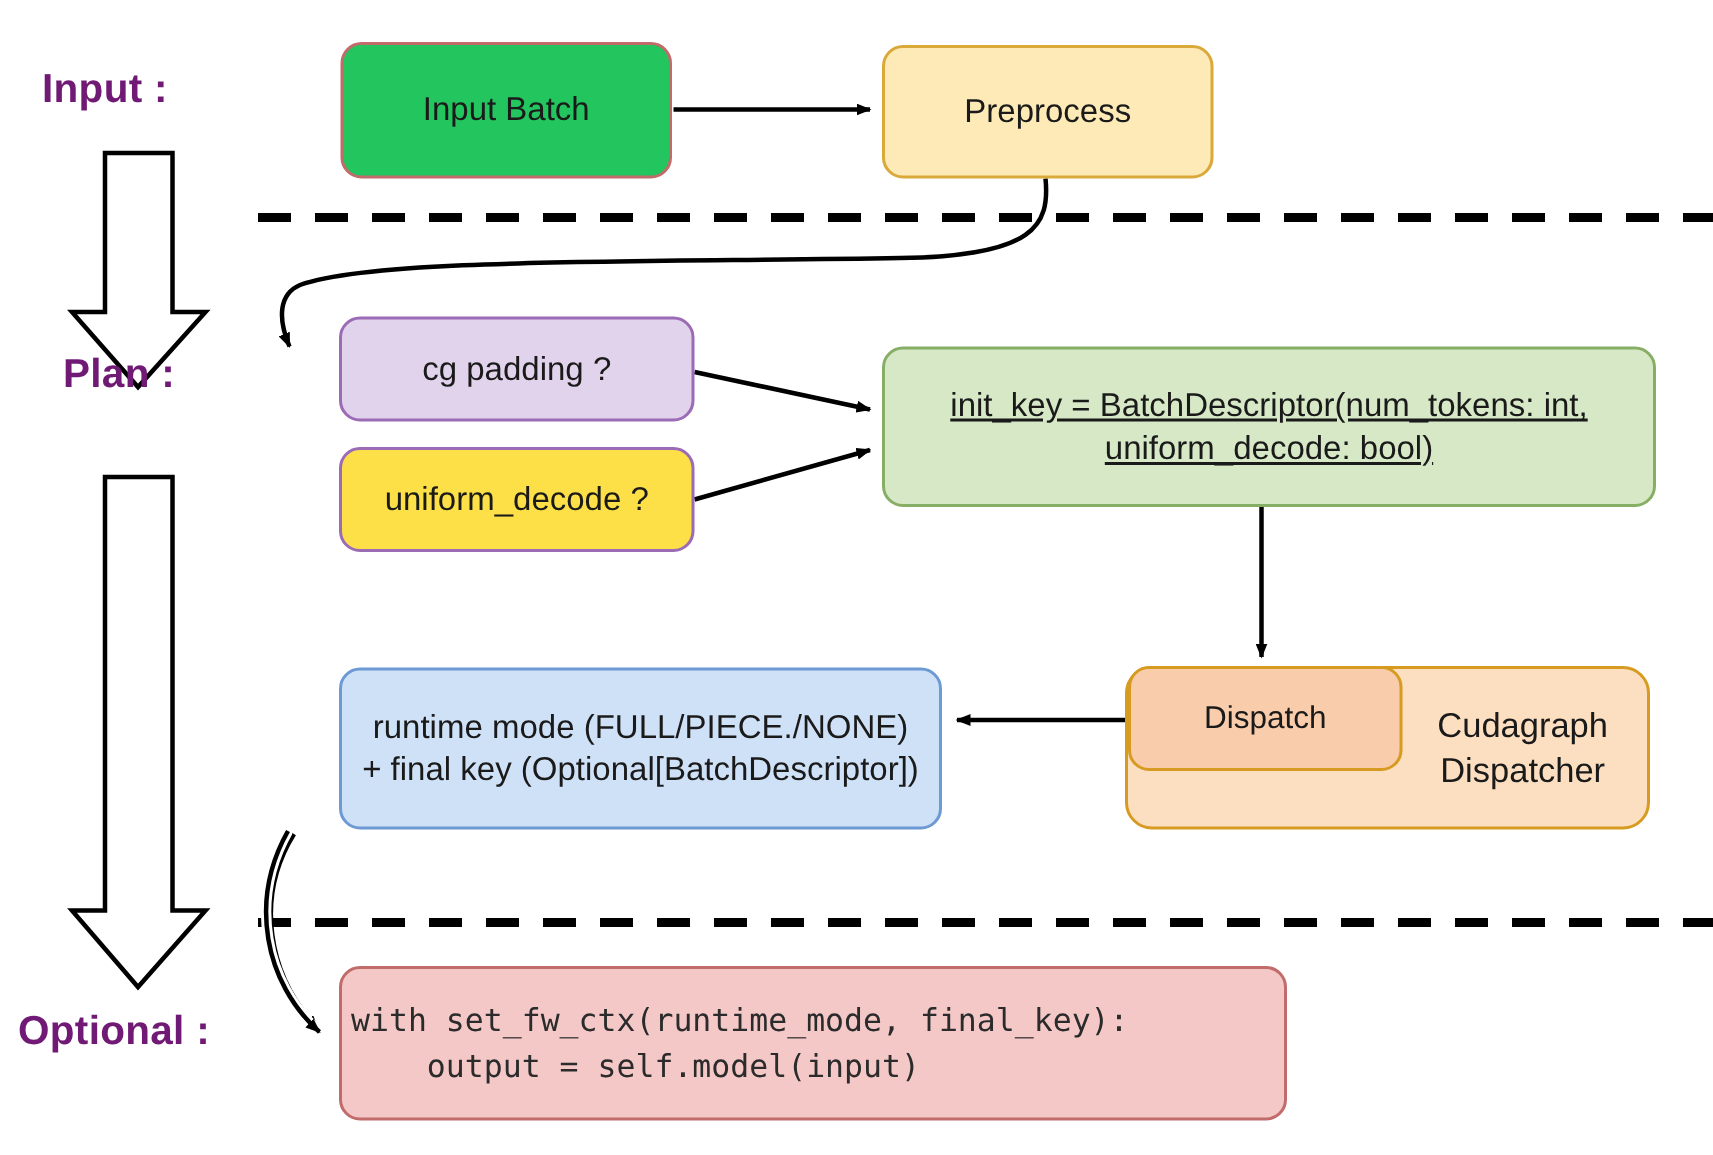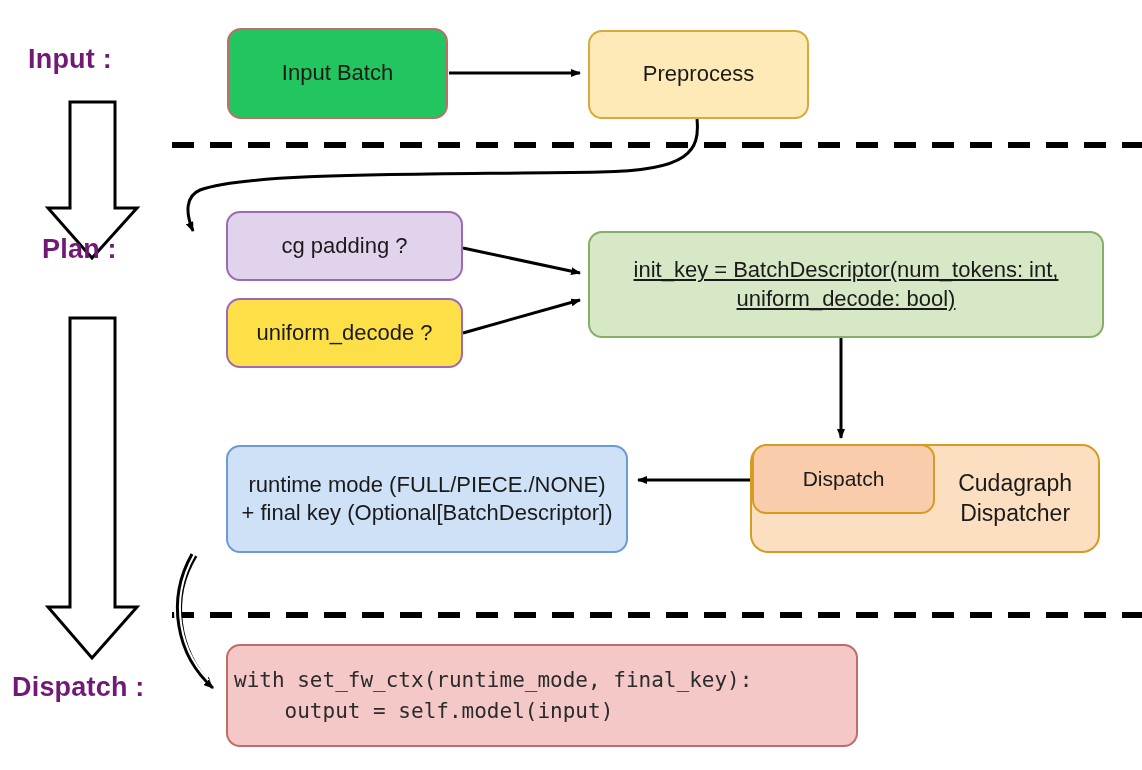--- a/index.html
+++ b/index.html
@@ -119,21 +119,21 @@
       </marker>
     </defs>
     <path d="M192,554 C166,600 176,655 213,688" fill="none" stroke="#ffffff" stroke-width="7"></path>
     <path d="M192,554 C166,600 176,655 213,688" fill="none" stroke="#000000" stroke-width="3" marker-end="url(#arrowhead2)"></path>
   </svg>
 
   <div class="stage-label" style="left:28px; top:44px;">Input :</div>
 
   <div class="stage-label" style="left:42px; top:234px;">Plan :</div>
 
-  <div class="stage-label" style="left:12px; top:672px;">Dispatch :</div>
+  <div class="stage-label" style="left:12px; top:672px;">Optional :</div>
 
   <div class="node n-input-batch" style="left:227px; top:28px; width:221px; height:91px;">
     <span class="node-text">Input Batch</span>
   </div>
 
   <div class="node n-preprocess" style="left:588px; top:30px; width:221px; height:89px;">
     <span class="node-text">Preprocess</span>
   </div>
 
   <div class="node n-cg-padding" style="left:226px; top:211px; width:237px; height:70px;align-items:center;">

